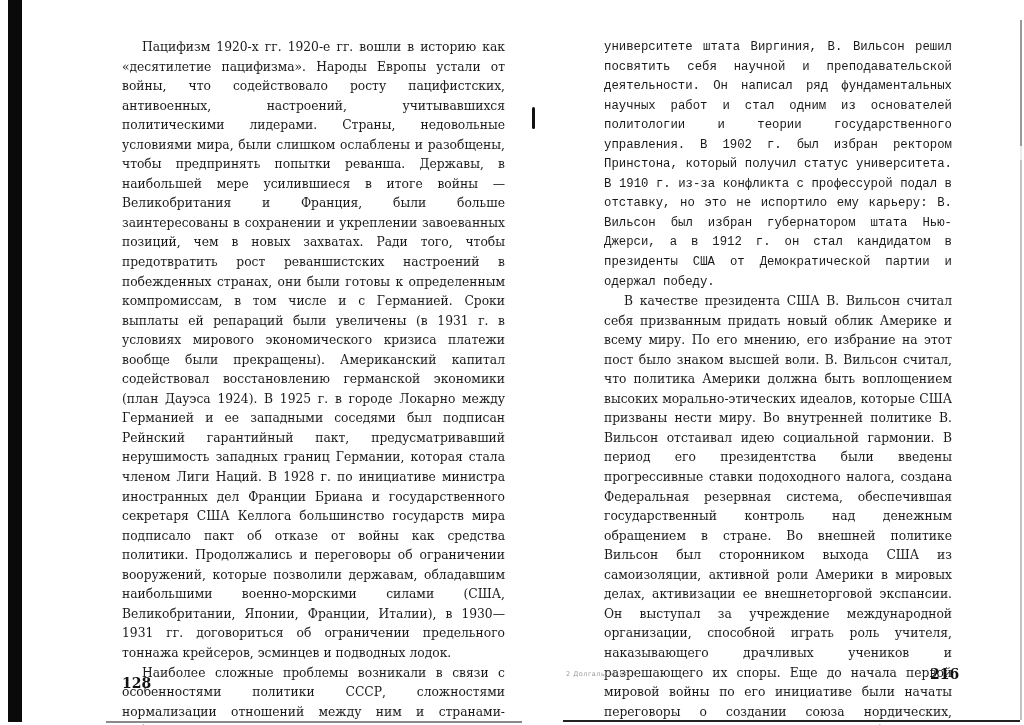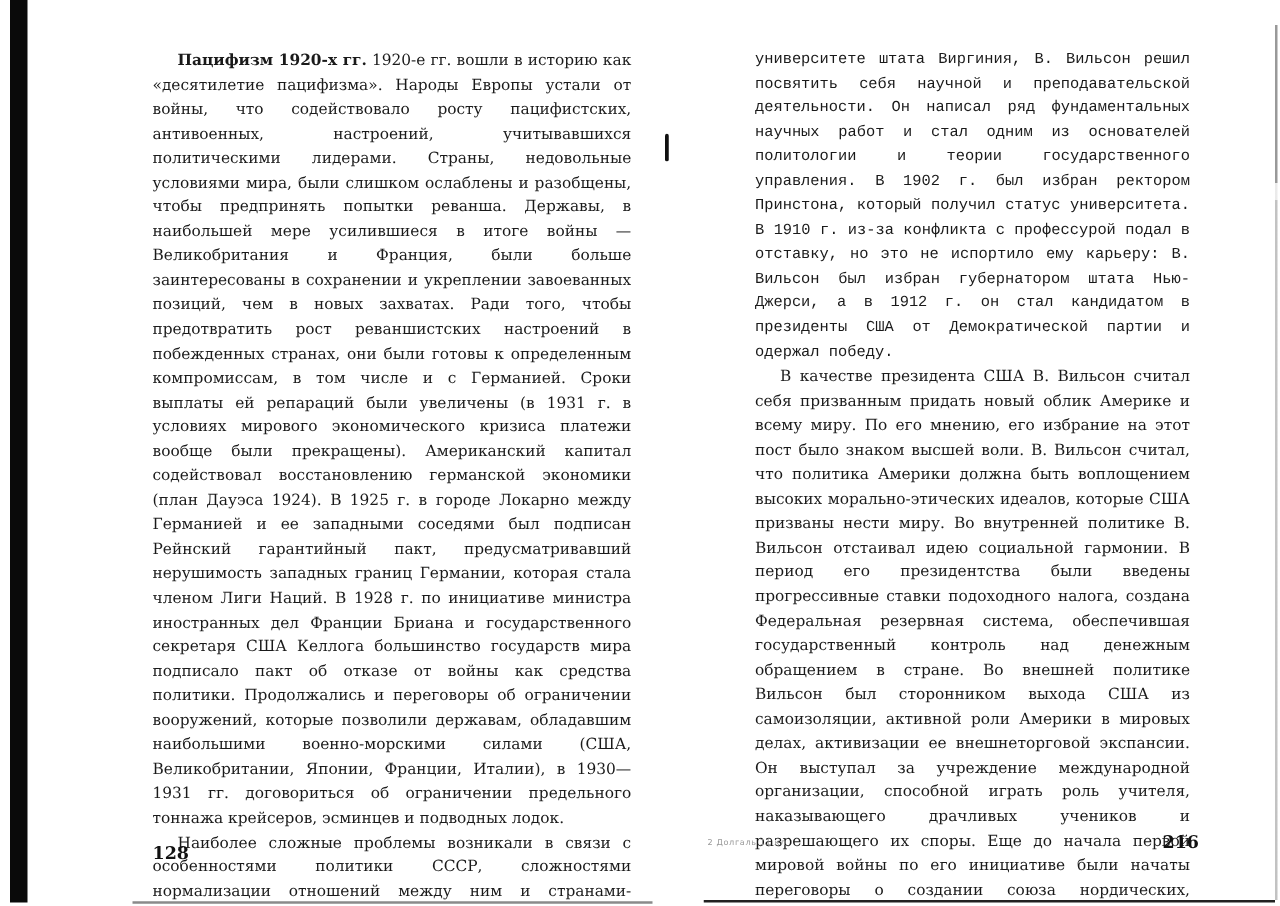--- a/index.html
+++ b/index.html
@@ -83,21 +83,21 @@
     }
     .column p {
       margin: 0;
       text-indent: 20px;
     }
     .column p.no-indent {
       text-indent: 0;
       font-family: Liberation Mono, monospace;
     }
     .column .lead {
-      font-weight: bold;
+      font-weight: normal;
     }
     .page-number {
       position: absolute;
       font-size: 14px;
       font-weight: bold;
       color: #111;
     }
     .page-number-left {
       left: 122px;
       top: 675px;

